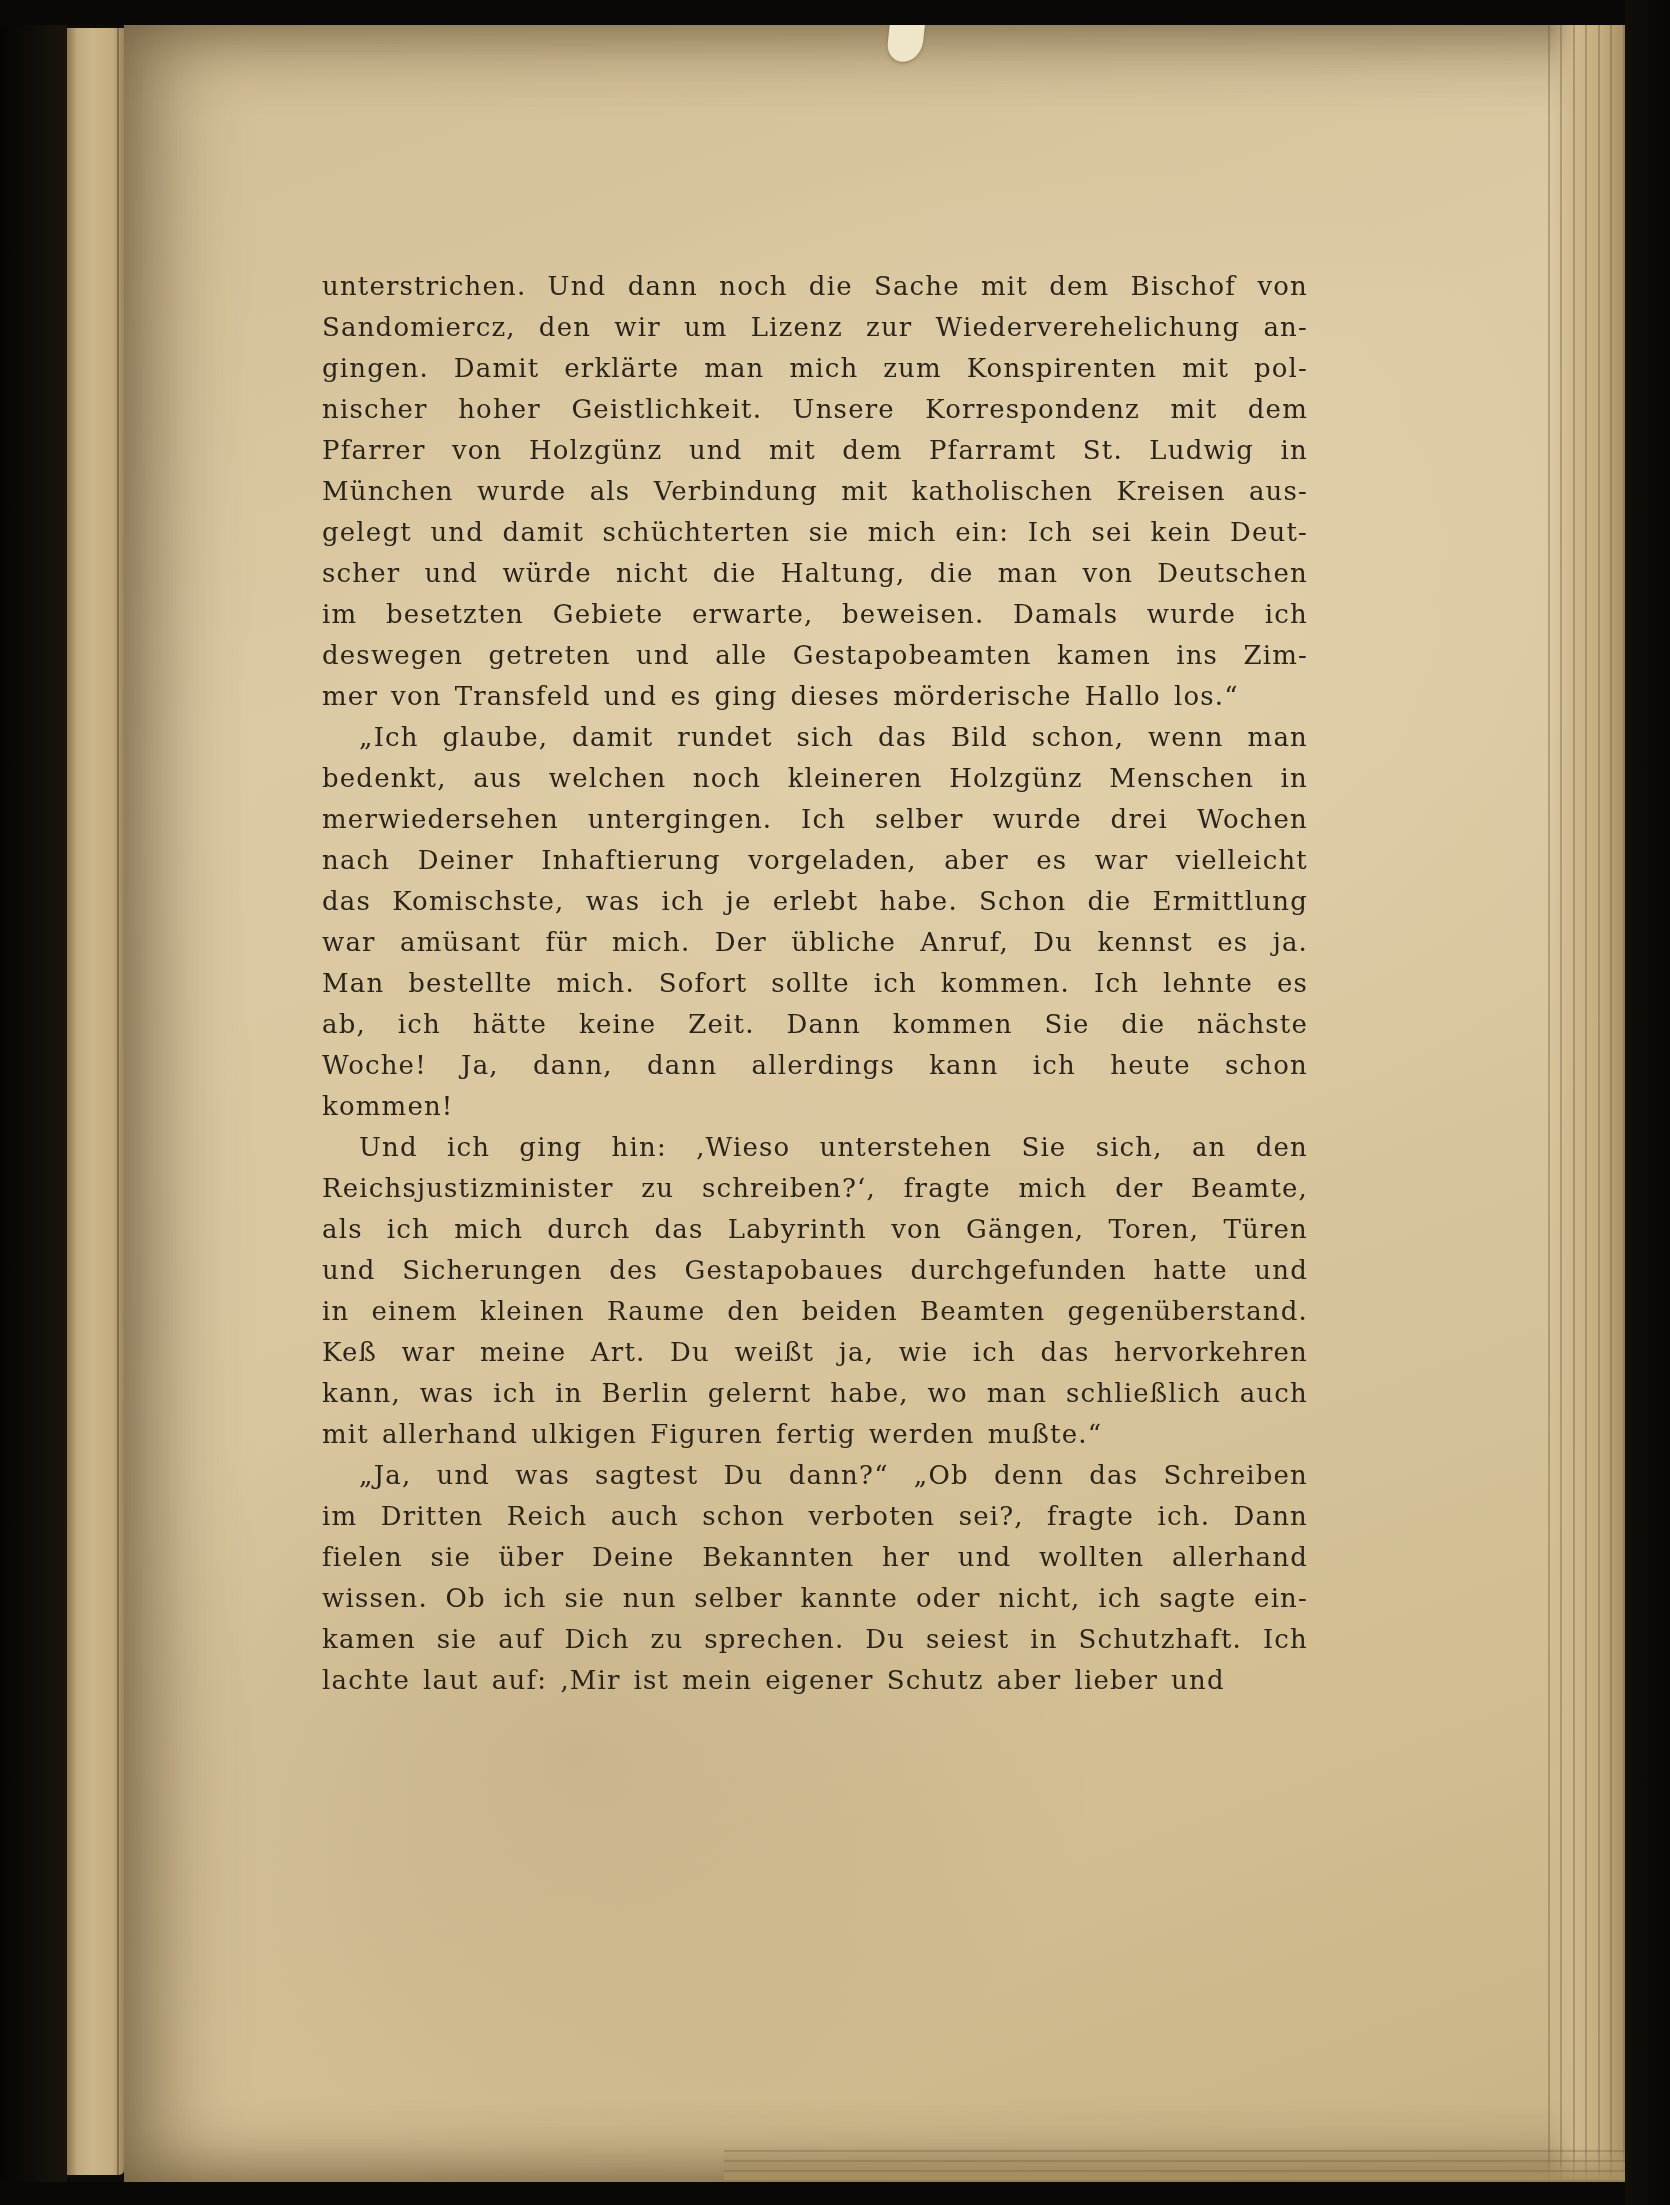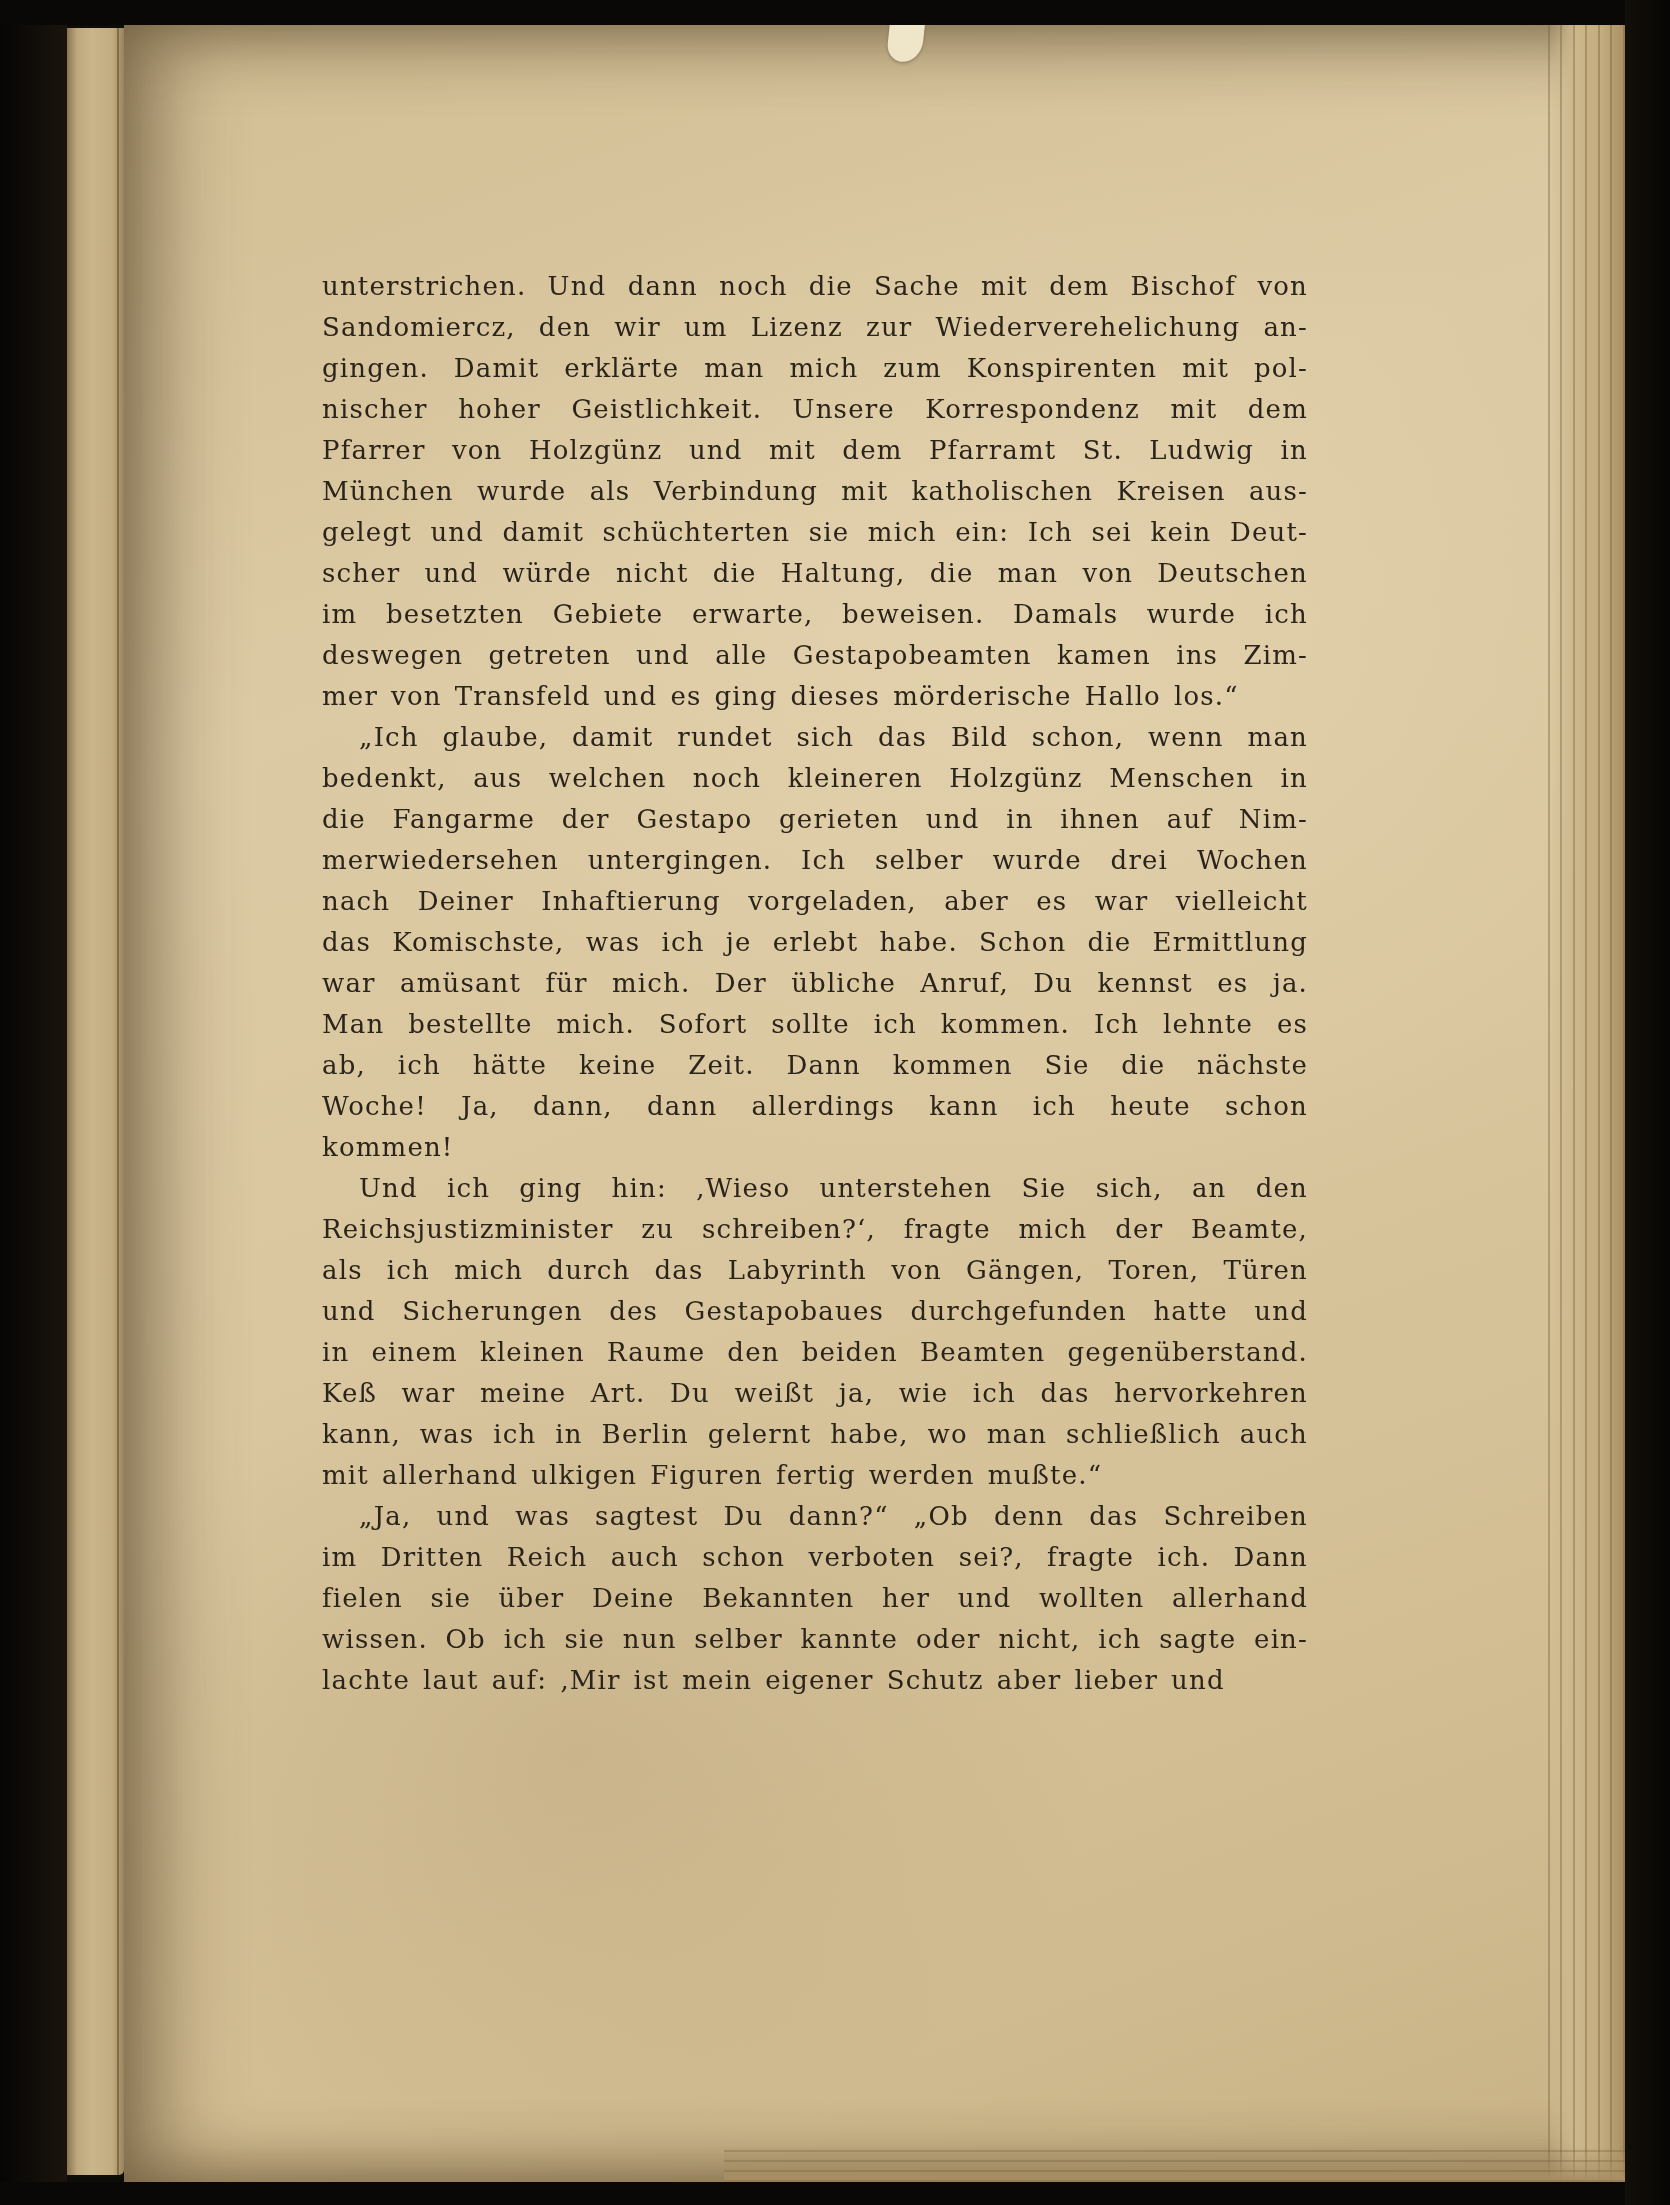--- a/index.html
+++ b/index.html
@@ -169,21 +169,20 @@
           <div class="line">München wurde als Verbindung mit katholischen Kreisen aus-</div>
           <div class="line">gelegt und damit schüchterten sie mich ein: Ich sei kein Deut-</div>
           <div class="line">scher und würde nicht die Haltung, die man von Deutschen</div>
           <div class="line">im besetzten Gebiete erwarte, beweisen. Damals wurde ich</div>
           <div class="line">deswegen getreten und alle Gestapobeamten kamen ins Zim-</div>
           <div class="line last">mer von Transfeld und es ging dieses mörderische Hallo los.“</div>
         </div>
         <div class="paragraph indent">
           <div class="line">„Ich glaube, damit rundet sich das Bild schon, wenn man</div>
           <div class="line">bedenkt, aus welchen noch kleineren Holzgünz Menschen in</div>
-          <div class="line">die Fangarme der Gestapo gerieten und in ihnen auf Nim-</div>
           <div class="line">merwiedersehen untergingen. Ich selber wurde drei Wochen</div>
           <div class="line">nach Deiner Inhaftierung vorgeladen, aber es war vielleicht</div>
           <div class="line">das Komischste, was ich je erlebt habe. Schon die Ermittlung</div>
           <div class="line">war amüsant für mich. Der übliche Anruf, Du kennst es ja.</div>
           <div class="line">Man bestellte mich. Sofort sollte ich kommen. Ich lehnte es</div>
           <div class="line">ab, ich hätte keine Zeit. Dann kommen Sie die nächste</div>
           <div class="line">Woche! Ja, dann, dann allerdings kann ich heute schon</div>
           <div class="line last">kommen!</div>
         </div>
         <div class="paragraph indent">
@@ -194,20 +193,21 @@
           <div class="line">in einem kleinen Raume den beiden Beamten gegenüberstand.</div>
           <div class="line">Keß war meine Art. Du weißt ja, wie ich das hervorkehren</div>
           <div class="line">kann, was ich in Berlin gelernt habe, wo man schließlich auch</div>
           <div class="line last">mit allerhand ulkigen Figuren fertig werden mußte.“</div>
         </div>
         <div class="paragraph indent">
           <div class="line">„Ja, und was sagtest Du dann?“ „Ob denn das Schreiben</div>
           <div class="line">im Dritten Reich auch schon verboten sei?, fragte ich. Dann</div>
           <div class="line">fielen sie über Deine Bekannten her und wollten allerhand</div>
           <div class="line">wissen. Ob ich sie nun selber kannte oder nicht, ich sagte ein-</div>
+          <div class="line">kamen sie auf Dich zu sprechen. Du seiest in Schutzhaft. Ich</div>
           <div class="line last">lachte laut auf: ‚Mir ist mein eigener Schutz aber lieber und</div>
         </div>
       </div>
 
 
     <div class="page-edges-right"></div>
     <div class="page-edges-bottom"></div>
   </div>
 
   <div class="border-top"></div>

